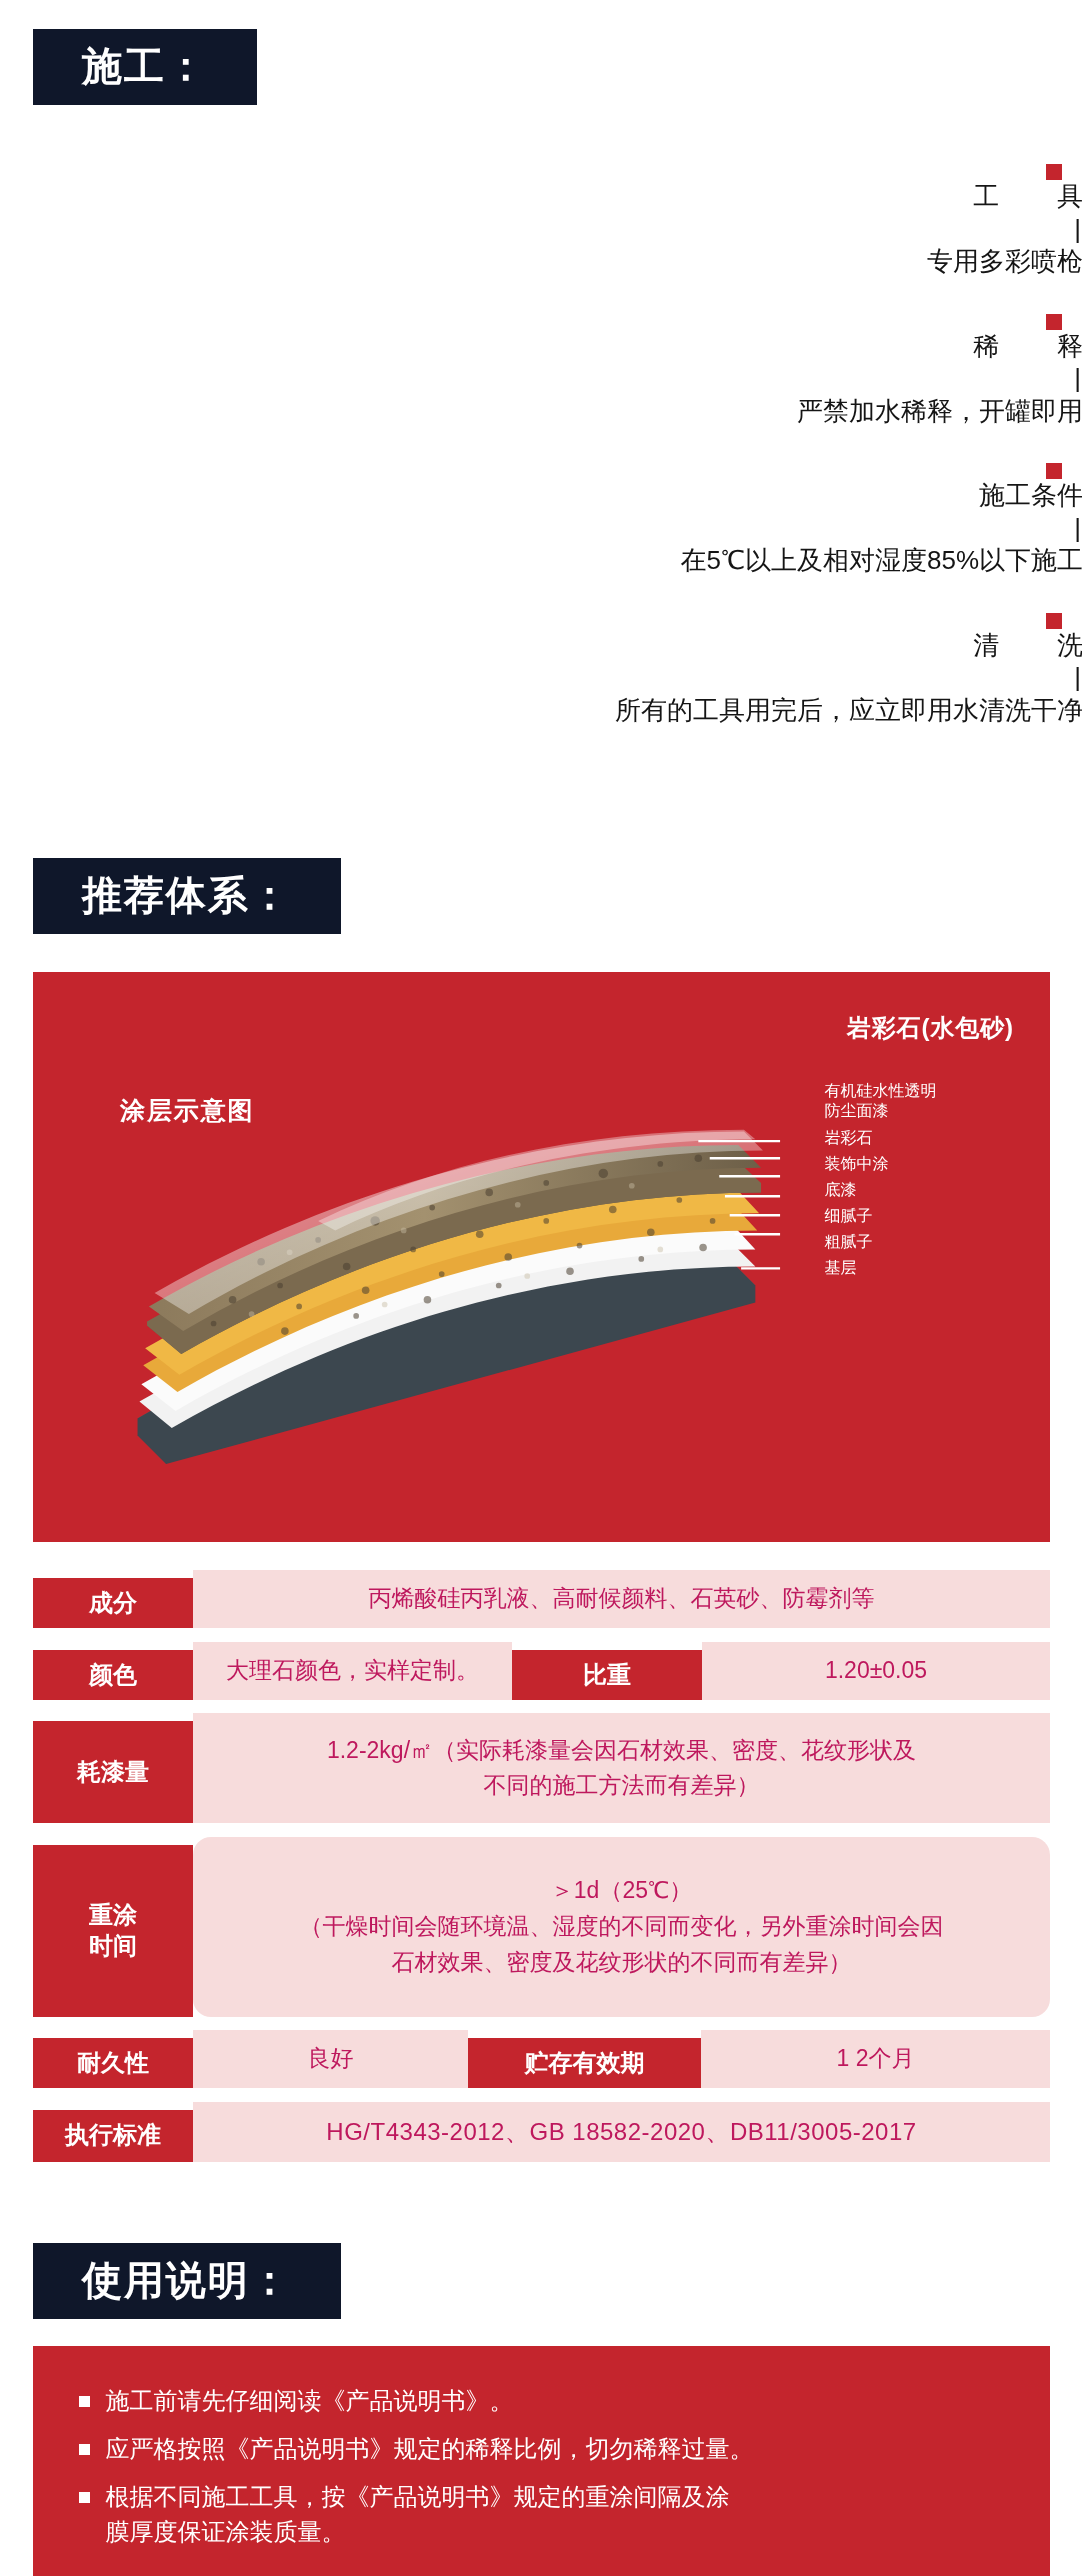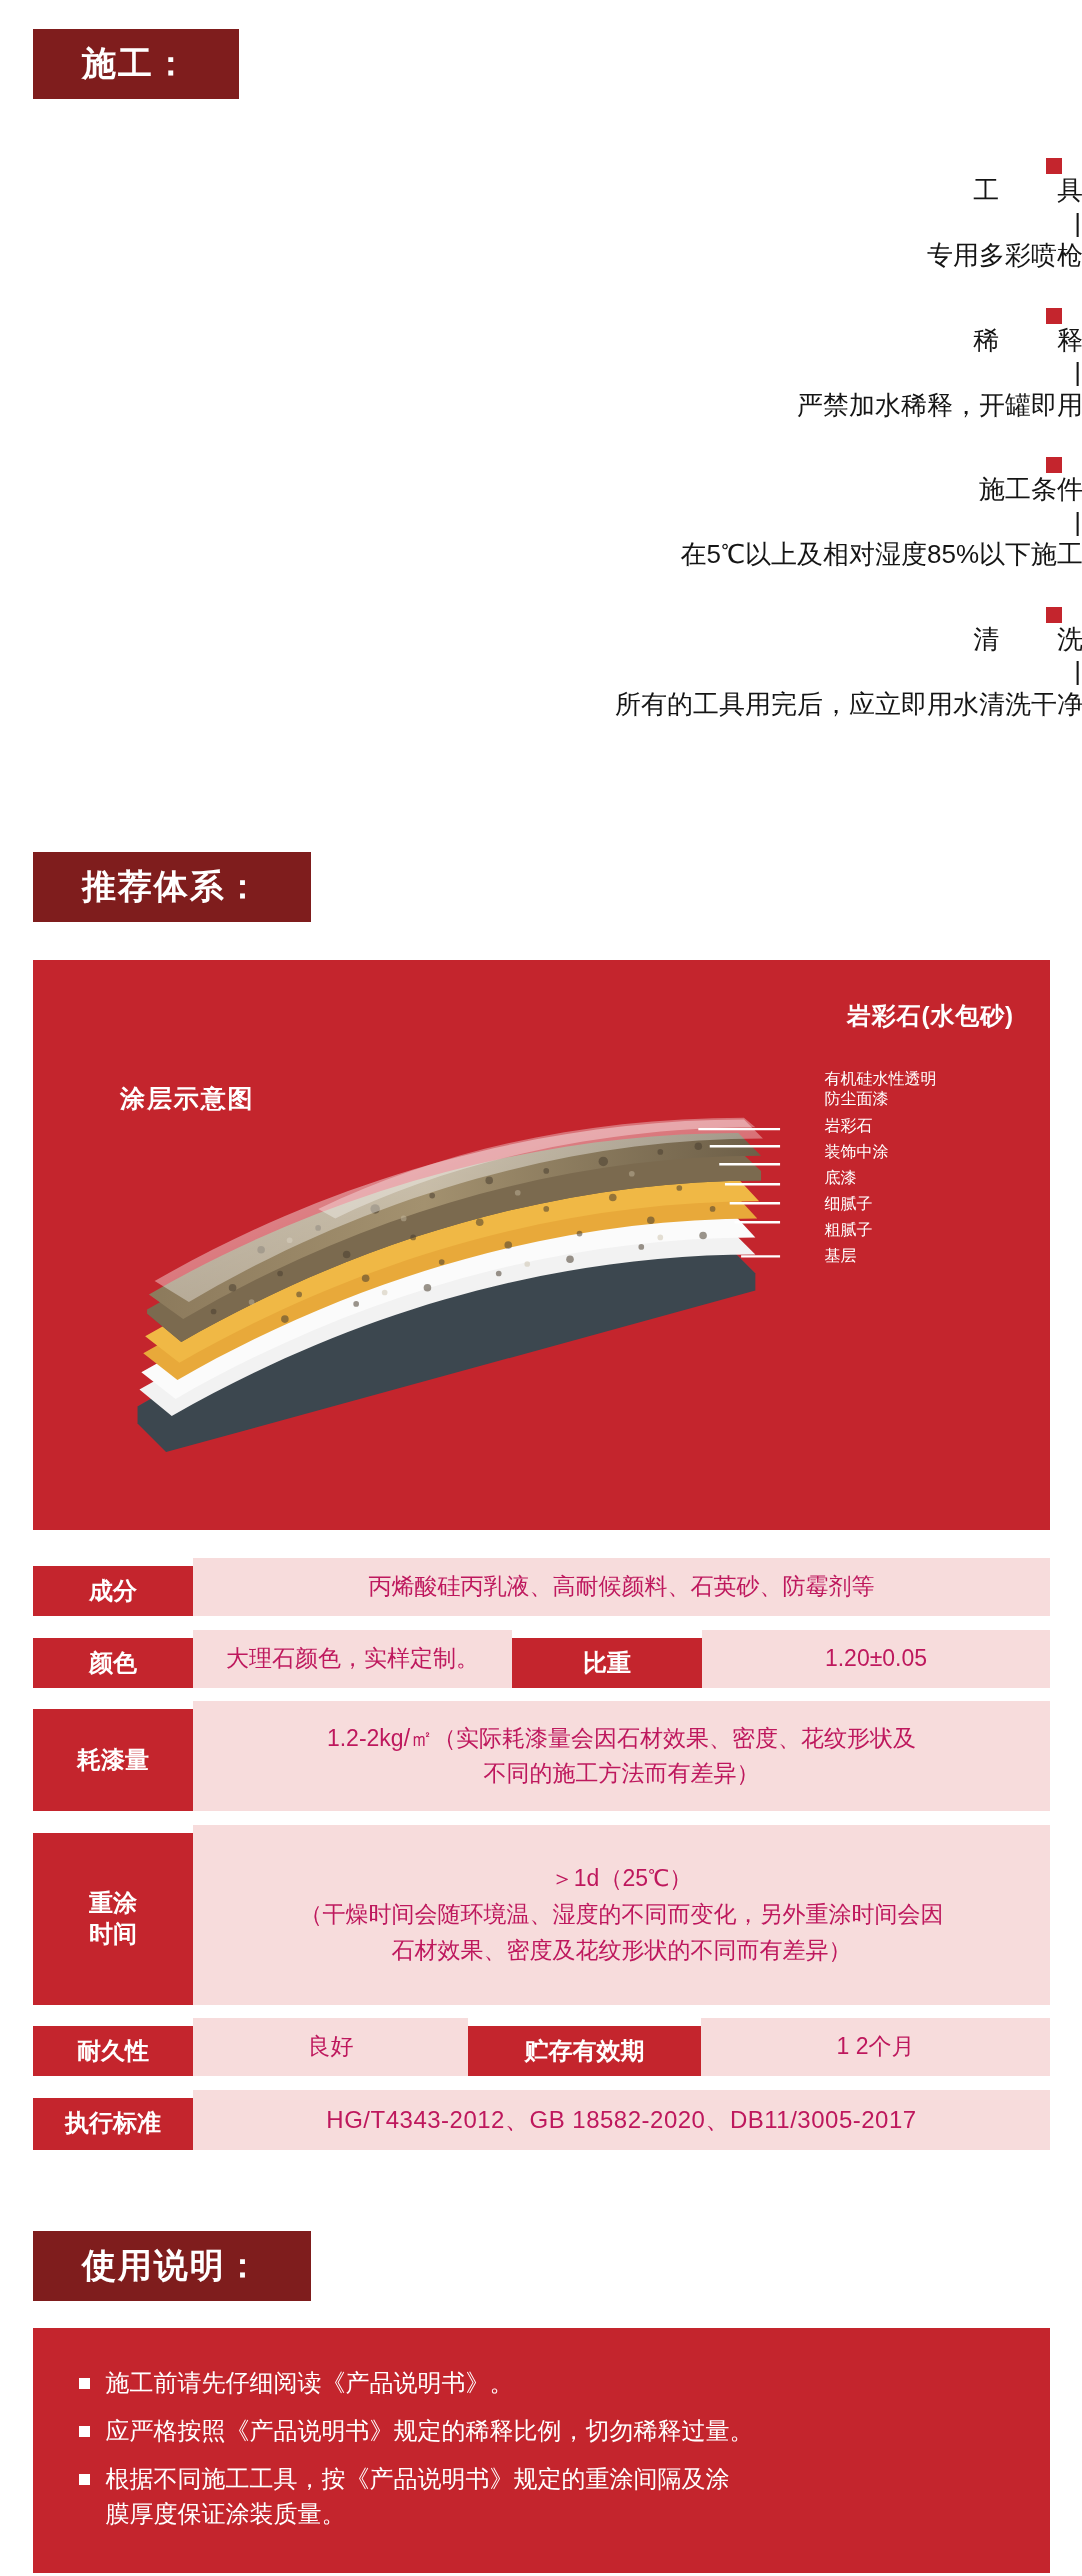--- a/index.html
+++ b/index.html
@@ -18,23 +18,23 @@
     width: 1083px;
     min-height: 2576px;
     background: #fff;
     padding: 0;
     overflow: hidden;
   }
 
   
   .section-head {
     display: inline-block;
-    background: #7f1d1d;
+    background: #0f172a;
     color: #ffffff;
-    font-size: 34px;
+    font-size: 40px;
     font-weight: bold;
     letter-spacing: 1.9px;
     padding: 17px 49px 19px 49px;
     margin-left: 33px;
     line-height: 1.0;
   }
 
   
   .constr-list {
     margin: 0;
@@ -355,21 +355,21 @@
 
     <div class="srow r-cons">
       <div class="cell-k w-key">耗漆量</div>
       <div class="cell-v w-rest" style="white-space:pre-line;">1.2-2kg/㎡（实际耗漆量会因石材效果、密度、花纹形状及
 不同的施工方法而有差异）</div>
     </div>
 
     <div class="srow r-recoat">
       <div class="cell-k w-key" style="white-space:pre-line;">重涂
 时间</div>
-      <div class="cell-v w-rest" style="white-space:pre-line;">＞1d（25℃）
+      <div class="cell-v w-rest" style="white-space:pre-line;border-radius:18px;">＞1d（25℃）
 （干燥时间会随环境温、湿度的不同而变化，另外重涂时间会因
 石材效果、密度及花纹形状的不同而有差异）</div>
     </div>
 
     <div class="srow r-dur">
       <div class="cell-k w-key">耐久性</div>
       <div class="cell-v first">良好</div>
       <div class="cell-k cell-k2">贮存有效期</div>
       <div class="cell-v cell-v2">1 2个月</div>
     </div>

